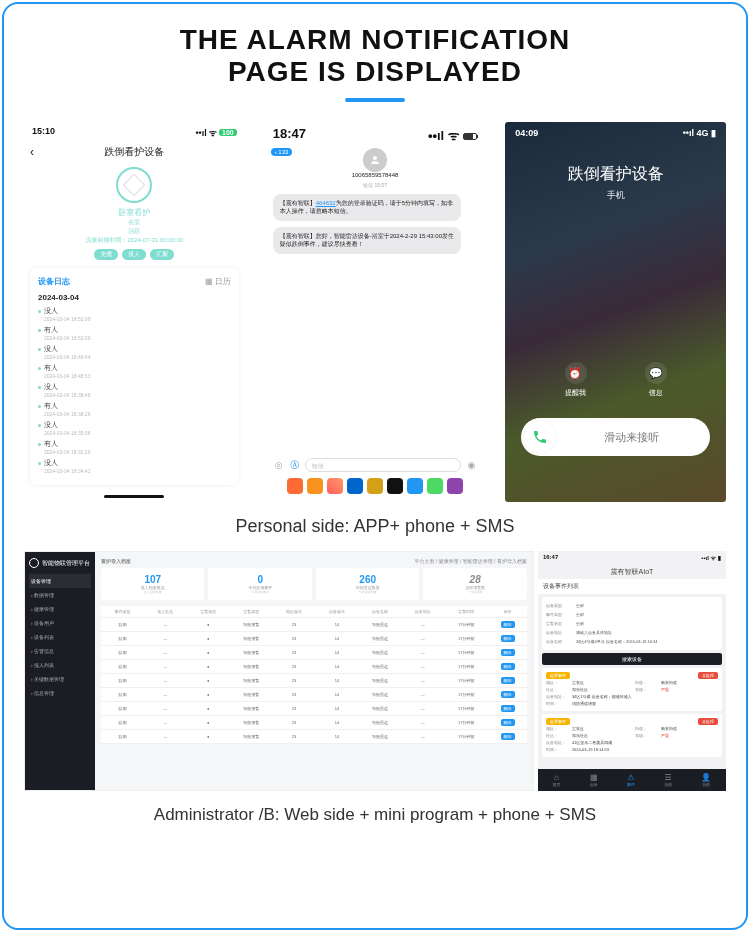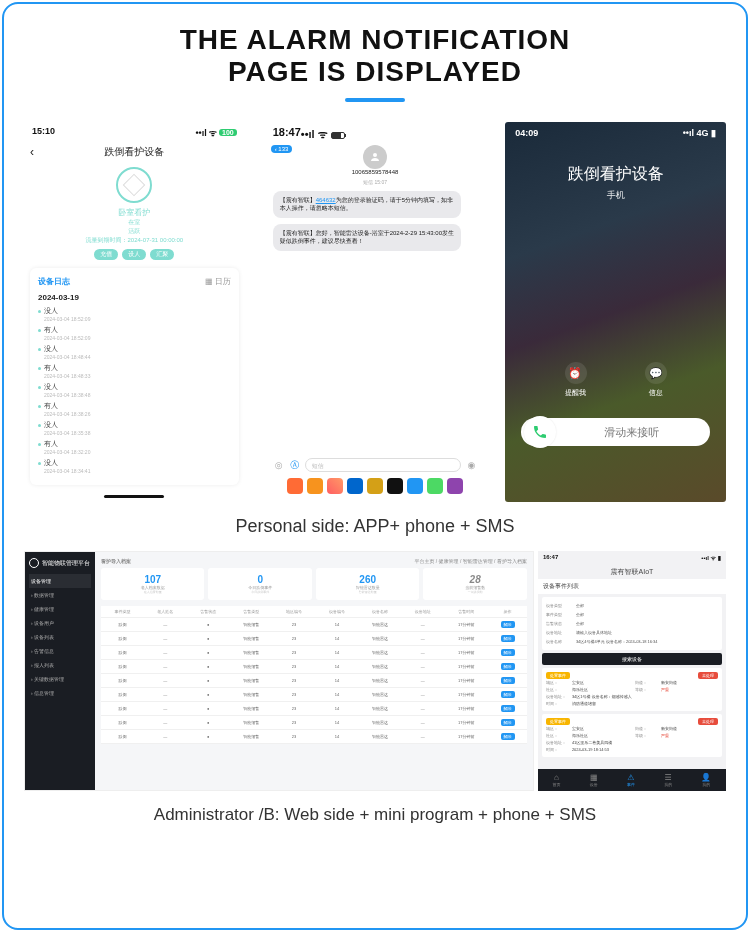--- a/index.html
+++ b/index.html
@@ -31,21 +31,21 @@
 .p1 .card-head .cal { color: #999; display: flex; align-items: center; gap: 2px; }
 .p1 .date { font-weight: 700; color: #222; font-size: 8px; margin: 6px 0 4px; }
 .p1 .log { margin-bottom: 3px; }
 .p1 .log .dot { display: inline-block; width: 3px; height: 3px; border-radius: 50%; background: #7fdcd0; margin-right: 3px; vertical-align: middle; }
 .p1 .log .lbl { color: #444; font-size: 7px; }
 .p1 .log .ts { color: #bbb; font-size: 5px; margin-left: 6px; display: block; }
 .p1 .home-ind { width: 60px; height: 3px; background: #111; border-radius: 2px; position: absolute; left: 50%; bottom: 4px; transform: translateX(-50%); }
 
 
 .p2 { height: 380px; font-size: 7px; }
-.p2 .statusbar { display: flex; justify-content: flex-start; padding: 4px 8px; font-size: 11px; font-weight: 600; color: #111; }
+.p2 .statusbar { display: flex; justify-content: space-between; padding: 4px 8px; font-size: 13px; font-weight: 600; color: #111; }
 .p2 .batt2 { display: inline-block; width: 14px; height: 7px; border: 1px solid #333; border-radius: 2px; vertical-align: middle; position: relative; }
 .p2 .batt2::after { content: ''; position: absolute; right: -2px; top: 1px; width: 1px; height: 3px; background: #333; }
 .p2 .batt2 .fill { background: #333; height: 100%; width: 75%; display: block; }
 .p2 .smshead { text-align: center; position: relative; }
 .p2 .backpill { position: absolute; left: 6px; top: 0; background: #2196f3; color: #fff; border-radius: 8px; font-size: 6px; padding: 1px 4px; }
 .p2 .avatar { width: 24px; height: 24px; background: #ccc; border-radius: 50%; display: inline-flex; align-items: center; justify-content: center; color: #fff; }
 .p2 .num { font-size: 6px; color: #222; }
 .p2 .meta { font-size: 5px; color: #aaa; text-align: center; margin-top: 4px; }
 .p2 .bubble { background: #e9e9ec; border-radius: 8px; padding: 5px 7px; margin: 6px 24px 6px 8px; font-size: 6px; color: #222; line-height: 1.4; }
 .p2 .bubble .link { color: #2196f3; text-decoration: underline; }
@@ -57,21 +57,21 @@
 
 
 .p3 { height: 380px; background: linear-gradient(160deg, #1a2a3a 0%, #2a3a4a 30%, #3a2a3a 50%, #4a5a2a 70%, #5a4a2a 100%); color: #fff; border-radius: 3px; }
 .p3 .statusbar { display: flex; justify-content: space-between; padding: 6px 10px; font-size: 9px; font-weight: 600; }
 .p3 .caller { text-align: center; margin-top: 20px; }
 .p3 .caller .cn { font-size: 16px; font-weight: 500; }
 .p3 .caller .cs { font-size: 9px; margin-top: 4px; opacity: .9; }
 .p3 .opts { display: flex; justify-content: space-around; padding: 0 30px; margin-top: 160px; }
 .p3 .opt { text-align: center; font-size: 7px; }
 .p3 .opt .oi { width: 22px; height: 22px; margin: 0 auto 4px; background: rgba(255,255,255,.1); border-radius: 50%; display: flex; align-items: center; justify-content: center; font-size: 11px; }
-.p3 .slider { margin: 20px 16px 0; background: #fff; border-radius: 22px; height: 28px; display: flex; align-items: center; padding: 3px; }
+.p3 .slider { margin: 20px 16px 0; background: #fff; border-radius: 22px; height: 38px; display: flex; align-items: center; padding: 3px; }
 .p3 .slider .knob { width: 32px; height: 32px; background: #fff; border-radius: 50%; display: flex; align-items: center; justify-content: center; box-shadow: 0 0 2px rgba(0,0,0,.1); }
 .p3 .slider .knob svg { width: 16px; height: 16px; }
 .p3 .slider .txt { flex: 1; text-align: center; color: #777; font-size: 11px; }
 
 .caption { text-align: center; font-size: 18px; color: #333; margin: 14px 0 14px; }
 
 
 .adminrow { display: flex; gap: 4px; }
 .web { flex: 2.7; height: 240px; background: #fff; display: flex; font-size: 5px; color: #333; border: 1px solid #eee; }
 .web .side { width: 70px; background: #1a1d23; color: #aaa; padding: 6px 4px; }
@@ -155,21 +155,21 @@
         </div>
       </div>
       <div class="card">
         <div class="card-head">
           <span class="t">设备日志</span>
           <span class="cal">
             <span>▦</span>
             <span>日历</span>
           </span>
         </div>
-        <div class="date">2024-03-19</div>
+        <div class="date">2024-03-04</div>
         <div id="loglist">
             <div class="log"><span class="dot"></span><span class="lbl">没人</span><span class="ts">2024-03-04 18:52:09</span></div>
             <div class="log"><span class="dot"></span><span class="lbl">有人</span><span class="ts">2024-03-04 18:52:09</span></div>
             <div class="log"><span class="dot"></span><span class="lbl">没人</span><span class="ts">2024-03-04 18:48:44</span></div>
             <div class="log"><span class="dot"></span><span class="lbl">有人</span><span class="ts">2024-03-04 18:48:33</span></div>
             <div class="log"><span class="dot"></span><span class="lbl">没人</span><span class="ts">2024-03-04 18:38:48</span></div>
             <div class="log"><span class="dot"></span><span class="lbl">有人</span><span class="ts">2024-03-04 18:38:26</span></div>
             <div class="log"><span class="dot"></span><span class="lbl">没人</span><span class="ts">2024-03-04 18:35:38</span></div>
             <div class="log"><span class="dot"></span><span class="lbl">有人</span><span class="ts">2024-03-04 18:32:20</span></div>
             <div class="log"><span class="dot"></span><span class="lbl">没人</span><span class="ts">2024-03-04 18:34:41</span></div>

